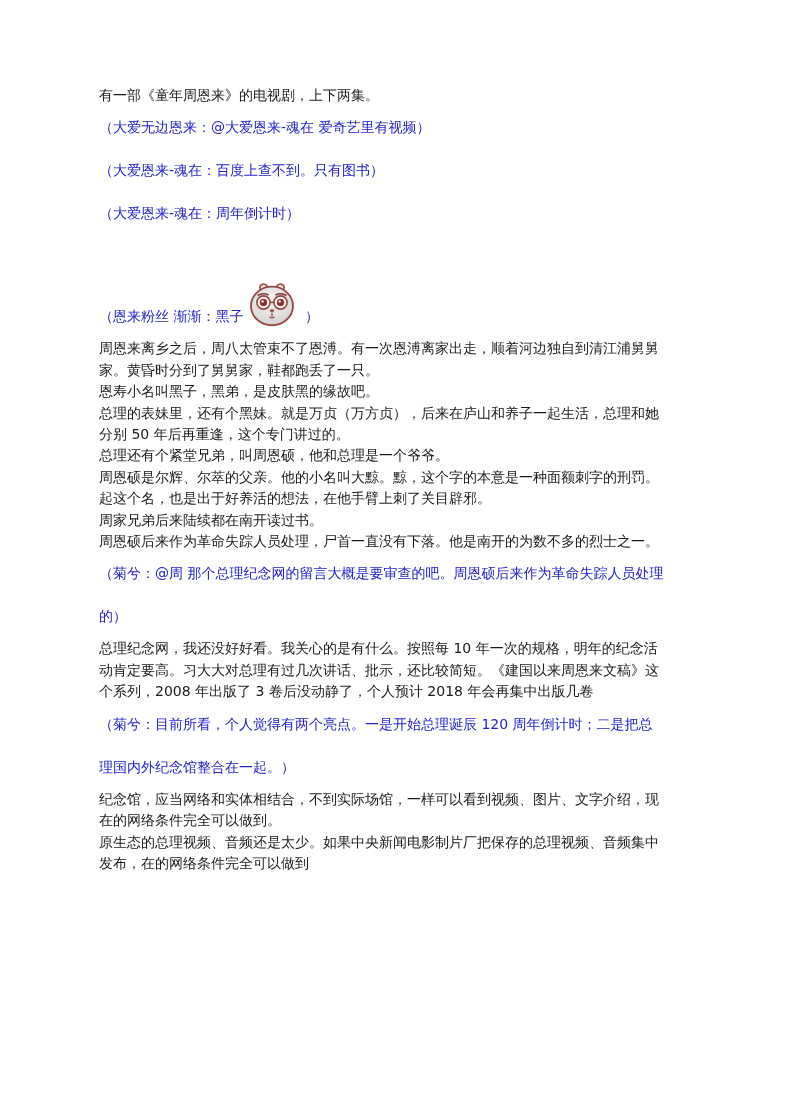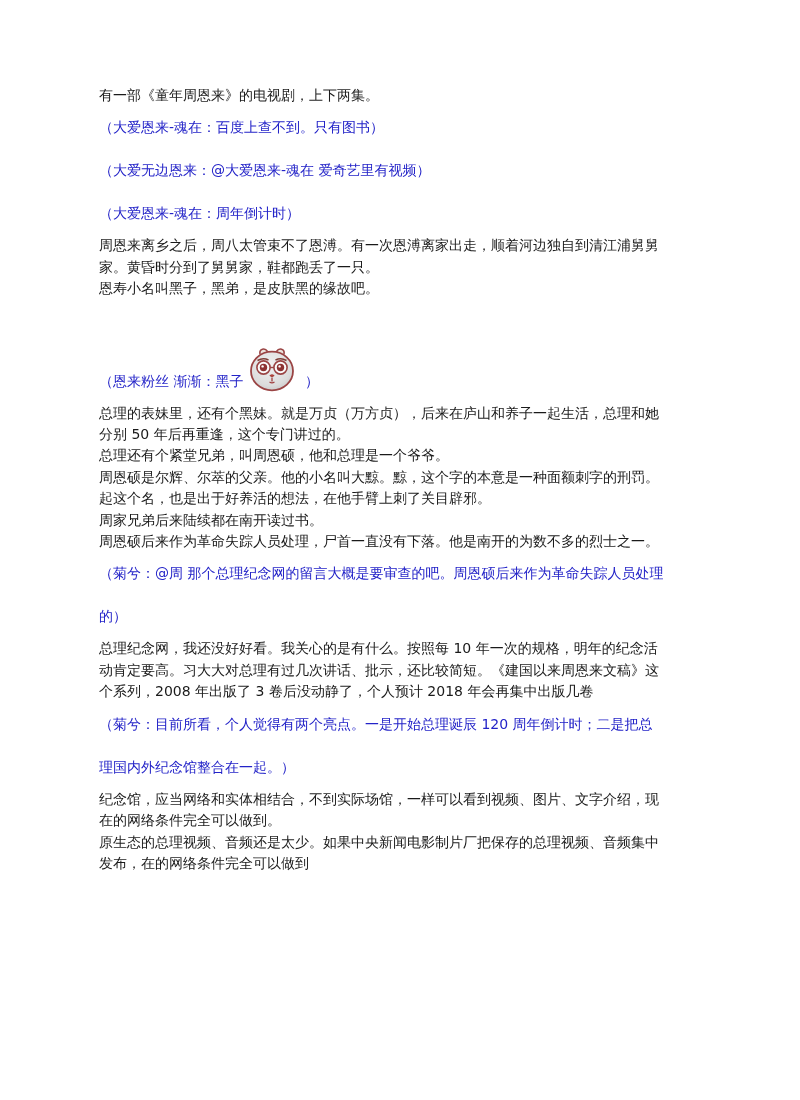--- a/index.html
+++ b/index.html
@@ -45,29 +45,25 @@
   }
 </style>
 </head>
 <body>
 
 <div class="page">
   <div class="doc">
 
     <p class="para black">有一部《童年周恩来》的电视剧，上下两集。</p>
 
+    <p class="para chat">（大爱无边恩来：@大爱恩来-魂在 爱奇艺里有视频）</p>
+
     <p class="para chat">（大爱恩来-魂在：百度上查不到。只有图书）</p>
 
-    <p class="para chat">（大爱无边恩来：@大爱恩来-魂在 爱奇艺里有视频）</p>
-
     <p class="para chat">（大爱恩来-魂在：周年倒计时）</p>
-
-    <p class="para black">周恩来离乡之后，周八太管束不了恩溥。有一次恩溥离家出走，顺着河边独自到清江浦舅舅
-家。黄昏时分到了舅舅家，鞋都跑丢了一只。
-恩寿小名叫黑子，黑弟，是皮肤黑的缘故吧。</p>
 
     <p class="para chat emoji-line">
       <span>（恩来粉丝 渐渐：黑子</span><svg width="48" height="46" viewBox="0 0 48 46" aria-hidden="true">
         <defs>
           <radialGradient id="faceg" cx="45%" cy="35%" r="75%">
             <stop offset="0%" stop-color="#f1f1f1"></stop>
             <stop offset="70%" stop-color="#dcdcdc"></stop>
             <stop offset="100%" stop-color="#c3c3c3"></stop>
           </radialGradient>
         </defs>
@@ -81,20 +77,24 @@
         <circle cx="32.5" cy="21.5" r="6.6" fill="#fbfbfb" stroke="#9a4444" stroke-width="1.6"></circle>
         <circle cx="15.5" cy="21.5" r="3.7" fill="#8d3232"></circle>
         <circle cx="32.5" cy="21.5" r="3.7" fill="#8d3232"></circle>
         <circle cx="14.6" cy="20.4" r="1.2" fill="#ffffff"></circle>
         <circle cx="31.6" cy="20.4" r="1.2" fill="#ffffff"></circle>
         <path d="M21.8,29.5 Q24,27.8 26.2,29.5 Q24,32.2 21.8,29.5 Z" fill="#c1473d" stroke="#9a3a34" stroke-width="0.8"></path>
         <line x1="24" y1="31.5" x2="24" y2="35.5" stroke="#a04040" stroke-width="1.3"></line>
         <path d="M21.5,36 Q24,37.8 26.5,36" fill="none" stroke="#a04040" stroke-width="1.1"></path>
       </svg><span> ）</span>
     </p>
+
+    <p class="para black">周恩来离乡之后，周八太管束不了恩溥。有一次恩溥离家出走，顺着河边独自到清江浦舅舅
+家。黄昏时分到了舅舅家，鞋都跑丢了一只。
+恩寿小名叫黑子，黑弟，是皮肤黑的缘故吧。</p>
 
     <p class="para black">总理的表妹里，还有个黑妹。就是万贞（万方贞），后来在庐山和养子一起生活，总理和她
 分别 50 年后再重逢，这个专门讲过的。
 总理还有个紧堂兄弟，叫周恩硕，他和总理是一个爷爷。
 周恩硕是尔辉、尔萃的父亲。他的小名叫大黥。黥，这个字的本意是一种面额刺字的刑罚。
 起这个名，也是出于好养活的想法，在他手臂上刺了关目辟邪。
 周家兄弟后来陆续都在南开读过书。
 周恩硕后来作为革命失踪人员处理，尸首一直没有下落。他是南开的为数不多的烈士之一。</p>
 
     <p class="para chat">（菊兮：@周 那个总理纪念网的留言大概是要审查的吧。周恩硕后来作为革命失踪人员处理

